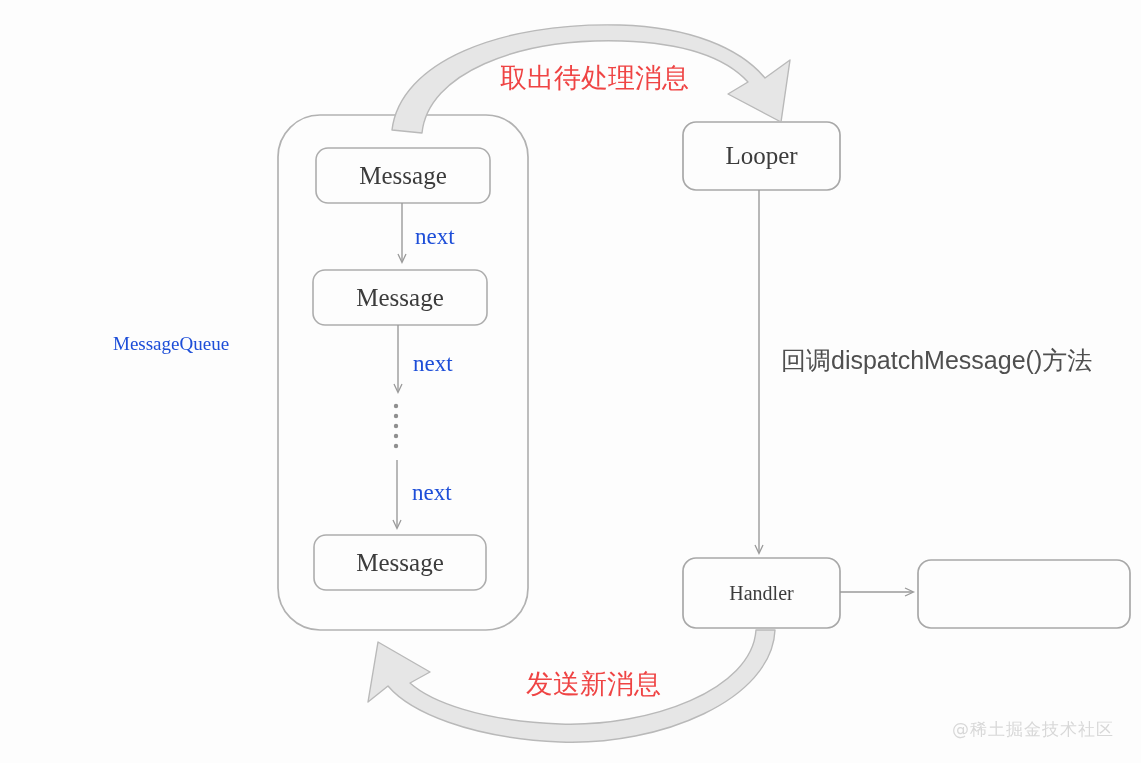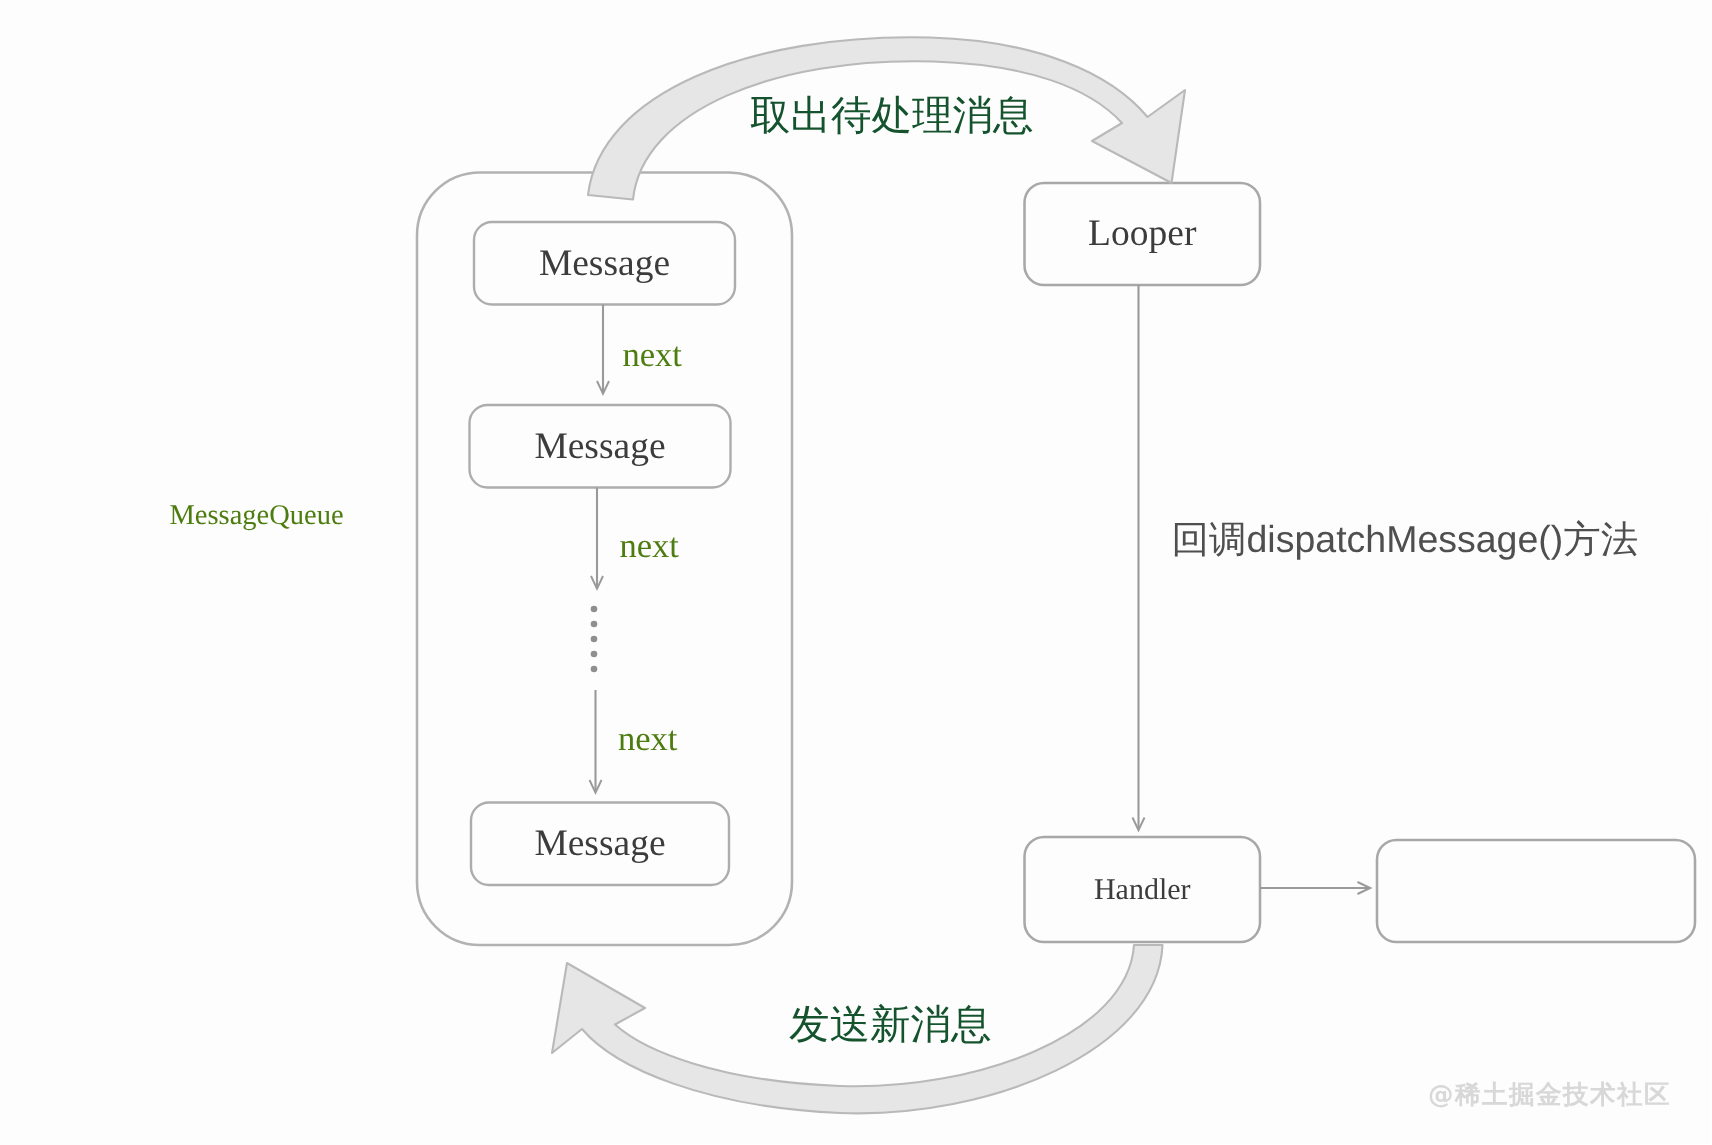--- a/index.html
+++ b/index.html
@@ -17,51 +17,50 @@
   }
   #canvas svg.layer {
     position: absolute;
     left: 0;
     top: 0;
     width: 1141px;
     height: 763px;
   }
   .label {
     position: absolute;
-    color: #4d7c0f;
+    color: #1d4ed8;
     white-space: nowrap;
     line-height: 1;
   }
   .serif-label {
     font-family: "Liberation Serif", "DejaVu Serif", serif;
   }
   .cjk-label {
     font-family: "DejaVu Sans", "Liberation Sans", sans-serif;
-    color: #14532d;
+    color: #ef4444;
   }
   .mono-label {
     font-family: Liberation Sans, sans-serif;
     color: #4f4f4f;
   }
   .box-text {
     position: absolute;
     display: flex;
     align-items: center;
     justify-content: center;
     color: #3c3c3c;
     pointer-events: none;
   }
   .watermark {
     position: absolute;
     color: #d8d8d8;
     font-family: "DejaVu Sans", "Liberation Sans", sans-serif;
     font-size: 17px;
     letter-spacing: 1px;
     white-space: nowrap;
-    font-weight: bold;
   }
   .hit {
     position: absolute;
   }
 </style>
 </head>
 <body>
 
 <div id="canvas">
 

